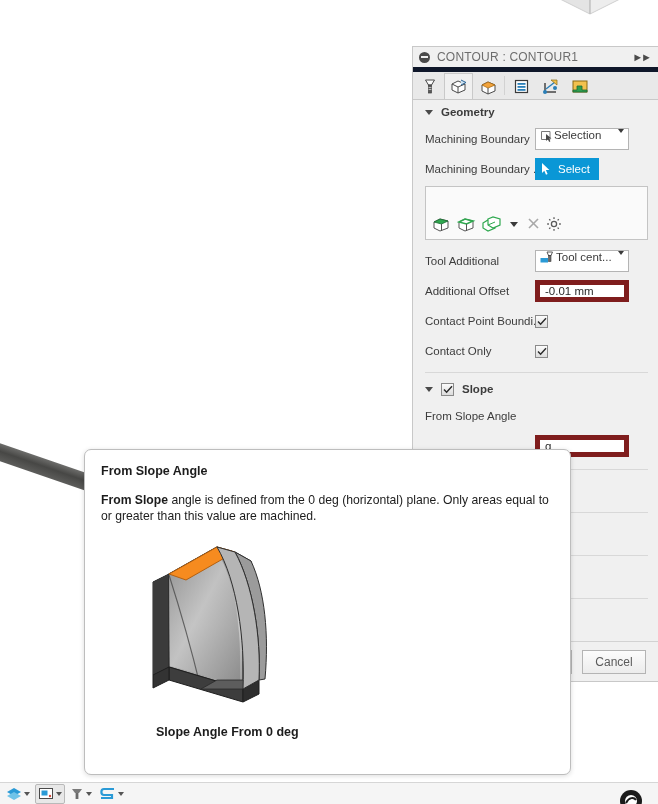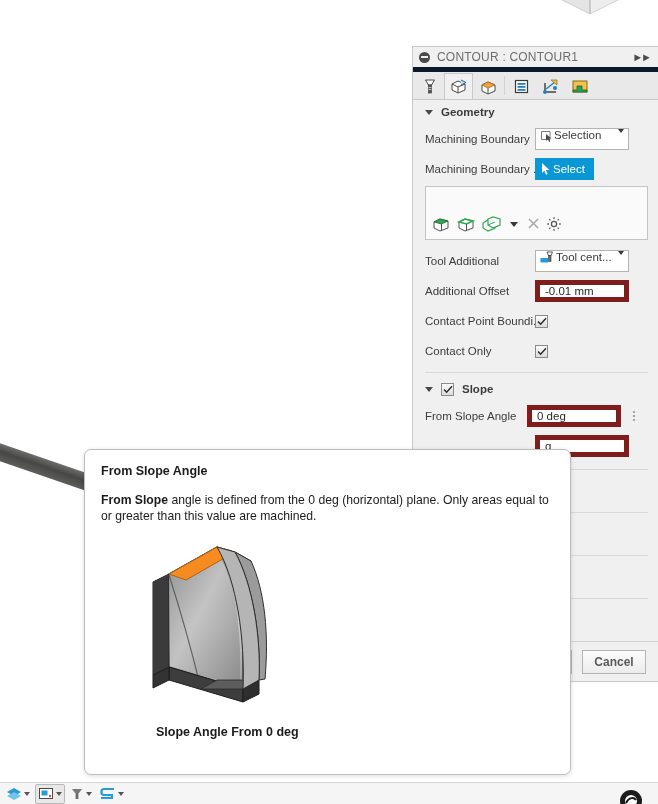--- a/index.html
+++ b/index.html
@@ -167,21 +167,21 @@
     box-sizing: border-box;
     font-size: 11.5px;
     color: #2a2a2a;
   }
 
   .btn-select {
     background: #0a97d6;
     color: #fff;
     height: 22px;
     padding: 0 9px 0 5px;
-    display: inline-flex; align-items: center; 
+    display: inline-flex; align-items: center; gap: 5px;
     font-size: 11.5px;
     border: none;
     cursor: pointer;
   }
 
   .selbox {
     margin: 2px 10px 6px 12px;
     height: 54px;
     background: #fafafa;
     border: 1px solid #c4c4c4;
@@ -224,21 +224,20 @@
     gap: 10px;
   }
   .fbtn {
     min-width: 62px; height: 22px;
     border: 1px solid #b4b4b4;
     background: linear-gradient(to bottom,#fcfcfc,#ececec);
     font-size: 12px;
     color: #5a5a5a;
     display:flex;align-items:center;justify-content:center;
     cursor: pointer;
-    font-weight: bold;
   }
 
   
   #tooltip {
     position: absolute;
     left: 84px; top: 449px;
     width: 487px; height: 326px;
     background: #ffffff;
     border: 1px solid #bdbdbd;
     border-radius: 7px;
@@ -467,28 +466,20 @@
         <span class="chk" style="margin-right:8px">
           <svg width="10" height="9" viewBox="0 0 10 9">
             <polyline points="1,4.5 3.6,7.2 9,1.2" fill="none" stroke="#2a2a2a" stroke-width="1.4"></polyline>
           </svg>
         </span>
         <span>Slope</span>
       </div>
 
       <div class="row">
         <span class="lbl">From Slope Angle</span>
-        <span class="ctl">
-          <span class="textfield">0 deg</span>
-          <span class="dots3">
-            <i></i>
-              <i></i>
-              <i></i>
-          </span>
-        </span>
       </div>
 
       <div class="row">
         <span class="lbl"></span>
         <span class="ctl">
           <span class="textfield">g</span>
         </span>
       </div>
 
       <div class="ghost-divider" style="margin-top:8px"></div>

